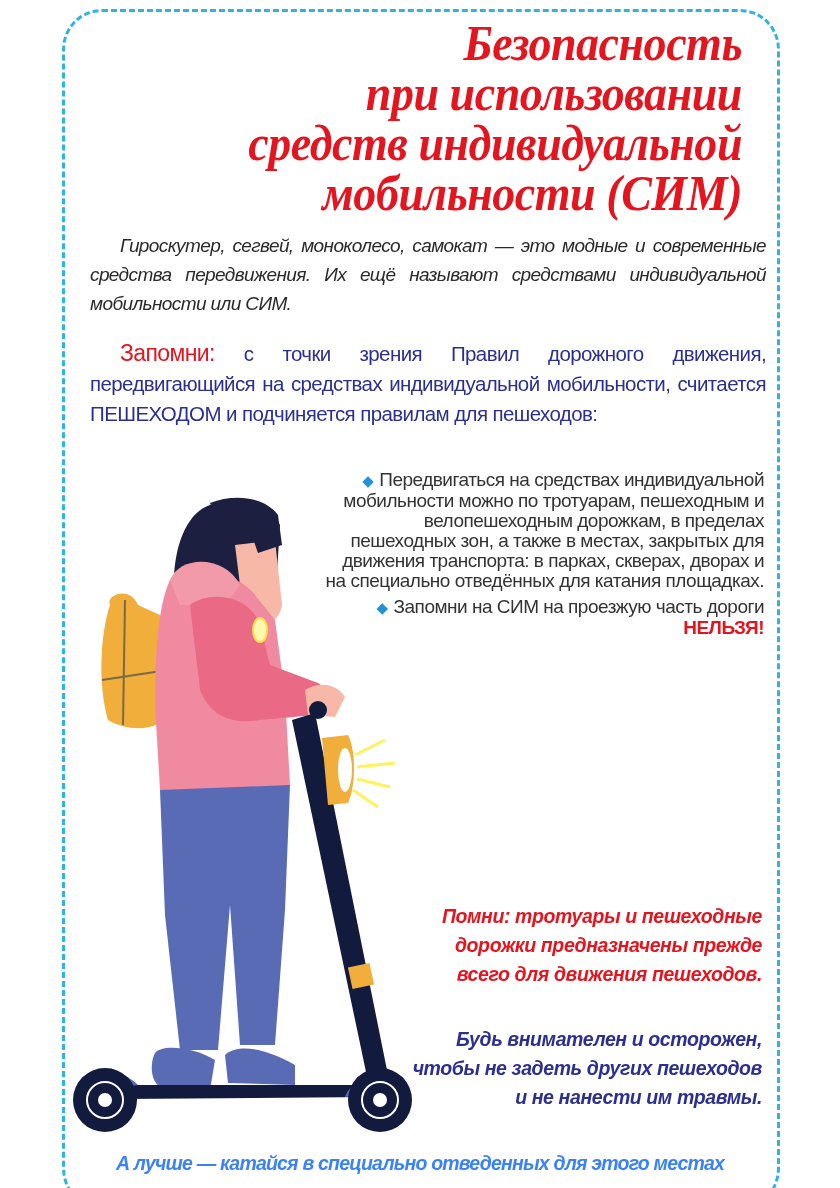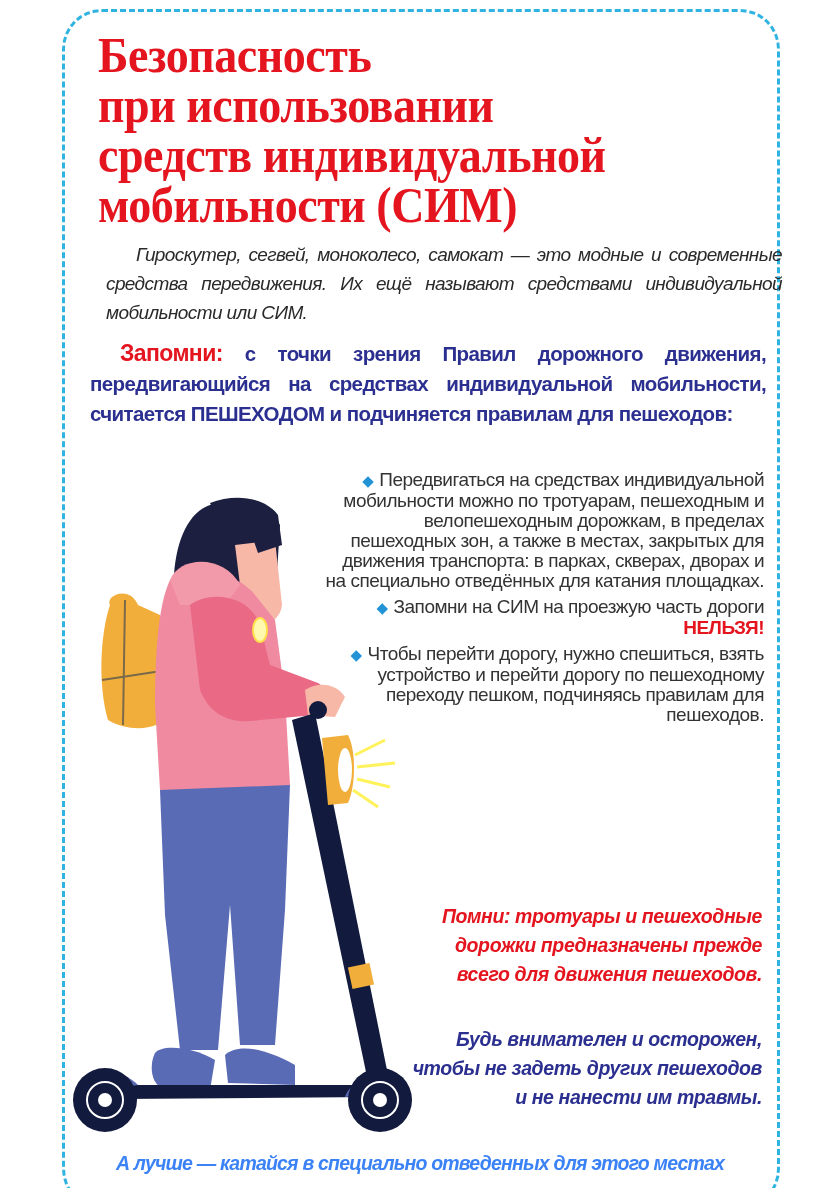--- a/index.html
+++ b/index.html
@@ -2,34 +2,34 @@
 <html><head>
 <meta charset="utf-8">
 <style>
   html, body { margin: 0; padding: 0; background: #ffffff; }
   body { width: 840px; height: 1188px; position: relative; overflow: hidden; font-family: "Liberation Sans", sans-serif; }
   .frame {
     position: absolute; left: 62px; top: 9px; width: 718px; height: 1200px;
     border: 3px dashed #2fb3e0; border-radius: 40px; box-sizing: border-box;
   }
   .title {
-    position: absolute; left: 70px; top: 30px; width: 700px; text-align: left;
+    position: absolute; left: 70px; top: 18px; width: 700px; text-align: right;
     font-family: "Liberation Serif", serif; font-weight: bold; color: #e4151f;
-    font-size: 50px; line-height: 50px; letter-spacing: -0.5px;
+    font-size: 50px; line-height: 50px; letter-spacing: -0.5px; font-style: italic;
   }
   .title div { transform: scaleX(0.92); transform-origin: center; }
   .intro {
-    position: absolute; left: 90px; top: 240px; width: 676px;
+    position: absolute; left: 90px; top: 231px; width: 676px;
     font-family: "Liberation Sans", sans-serif; font-style: italic; color: #2a2a2a;
-    font-size: 19px; line-height: 29px; text-align: justify; letter-spacing: -0.6px; margin-left: 16px;
+    font-size: 19px; line-height: 29px; text-align: justify; letter-spacing: -0.6px;
   }
   .intro .p { text-indent: 30px; }
   .remember {
     position: absolute; left: 90px; top: 338px; width: 676px;
-    font-weight: bold; color: #2b2f8f; font-size: 20.5px; line-height: 30px;
+    font-weight: normal; color: #2b2f8f; font-size: 20.5px; line-height: 30px;
     text-align: justify; letter-spacing: -0.6px; text-indent: 30px;
   }
   .remember .accent { color: #e4151f; font-size: 23px; }
   .rules {
     position: absolute; right: 76px; top: 470px; width: 440px;
     color: #333333; font-size: 19px; line-height: 20px; text-align: right; letter-spacing: -0.5px;
   }
   .rule { margin-bottom: 6px; }
   .rule .bullet { color: #2294d6; font-size: 15px; margin-right: 6px; }
   .rule .no { color: #e4151f; font-weight: bold; text-align: right; }
@@ -62,23 +62,20 @@
 </div>
 
 <div class="remember"><span class="accent">Запомни:</span><span> с точки зрения Правил дорожного движения, передвигающийся на средствах индивидуальной мобильности, считается ПЕШЕХОДОМ и подчиняется правилам для пешеходов:</span></div>
 
 <div class="rules">
   <div class="rule">
     <span class="bullet">◆</span><span>Передвигаться на средствах индивидуальной мобильности можно по тротуарам, пешеходным и велопешеходным дорожкам, в пределах пешеходных зон, а также в местах, закрытых для движения транспорта: в парках, скверах, дворах и на специально отведённых для катания площадках.</span>
   </div>
   <div class="rule">
     <span class="bullet">◆</span><span>Запомни на СИМ на проезжую часть дороги </span><span class="no">НЕЛЬЗЯ!</span>
-  </div>
-  <div class="rule">
-    <span class="bullet">◆</span><span>Чтобы перейти дорогу, нужно спешиться, взять устройство и перейти дорогу по пешеходному переходу пешком, подчиняясь правилам для пешеходов.</span>
   </div>
 </div>
 
 <div class="notes note-red">Помни: тротуары и пешеходные дорожки предназначены прежде всего для движения пешеходов.</div>
 <div class="notes note-blue">Будь внимателен и осторожен, чтобы не задеть других пешеходов и не нанести им травмы.</div>
 
 <svg class="illustration" viewBox="0 0 370 660" xmlns="http://www.w3.org/2000/svg">
 
   <path d="M150 20 C120 30 110 80 115 120 C100 140 85 170 95 195 L150 190 L215 120 L220 40 C205 15 175 10 150 20 Z" fill="#1c1f3f"></path>
 

